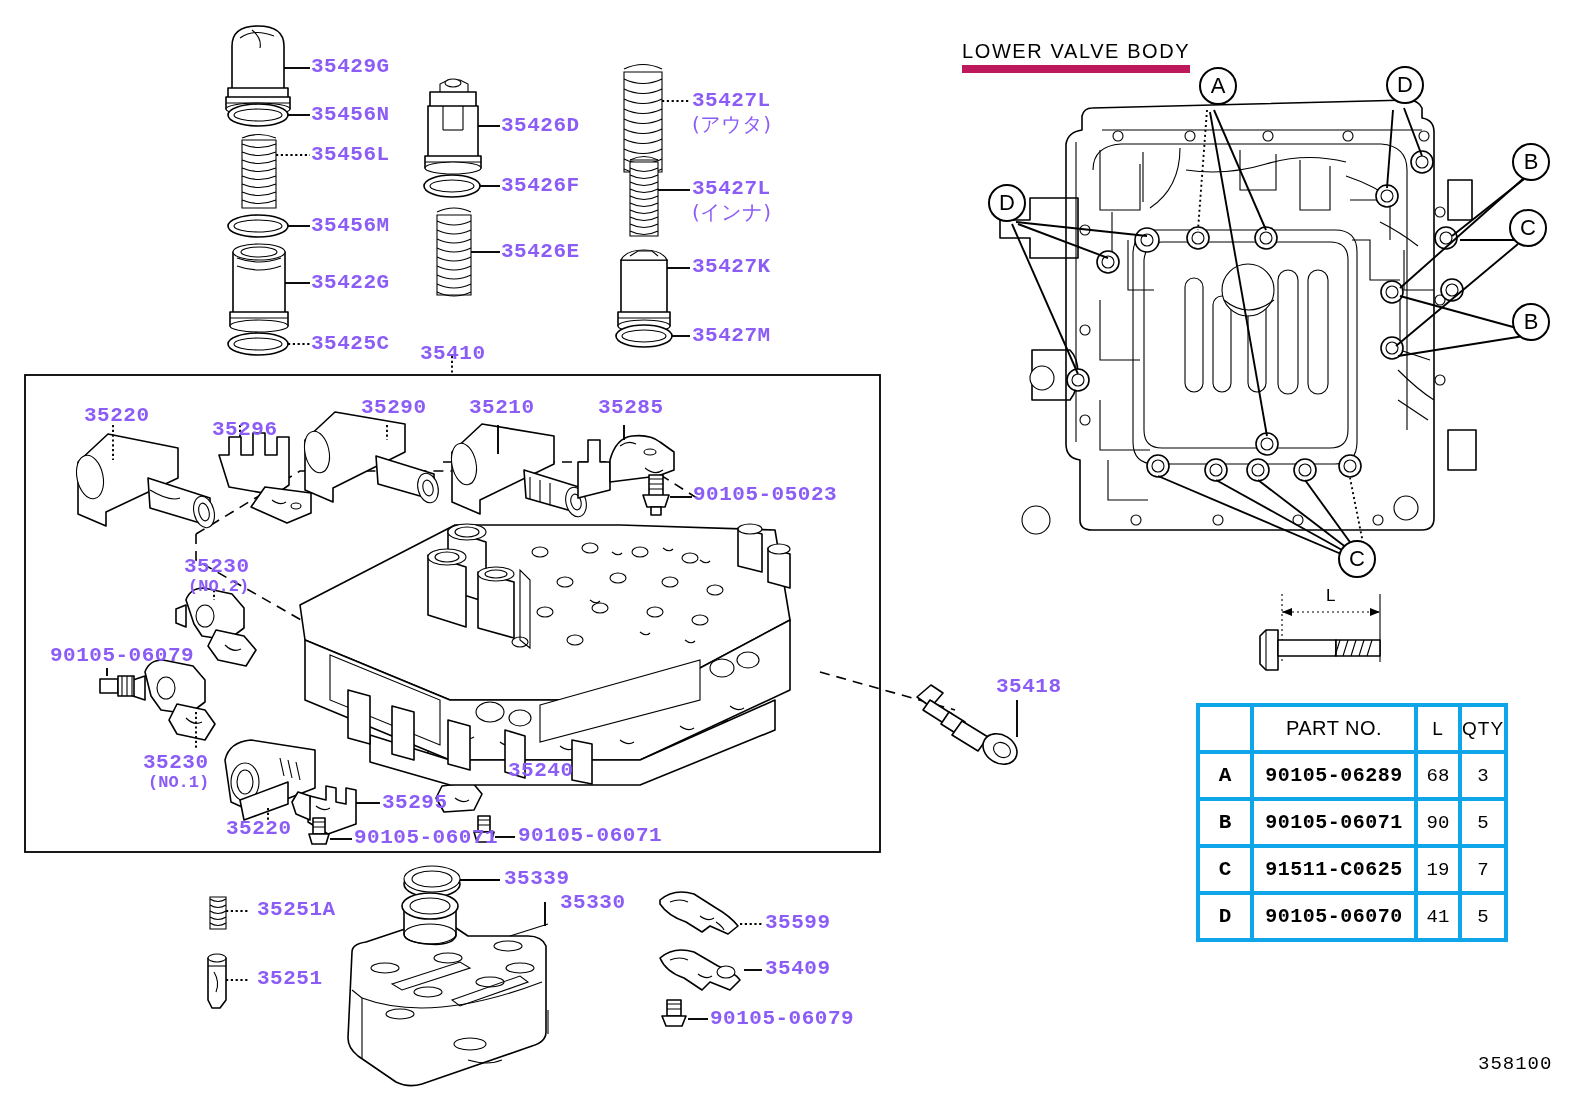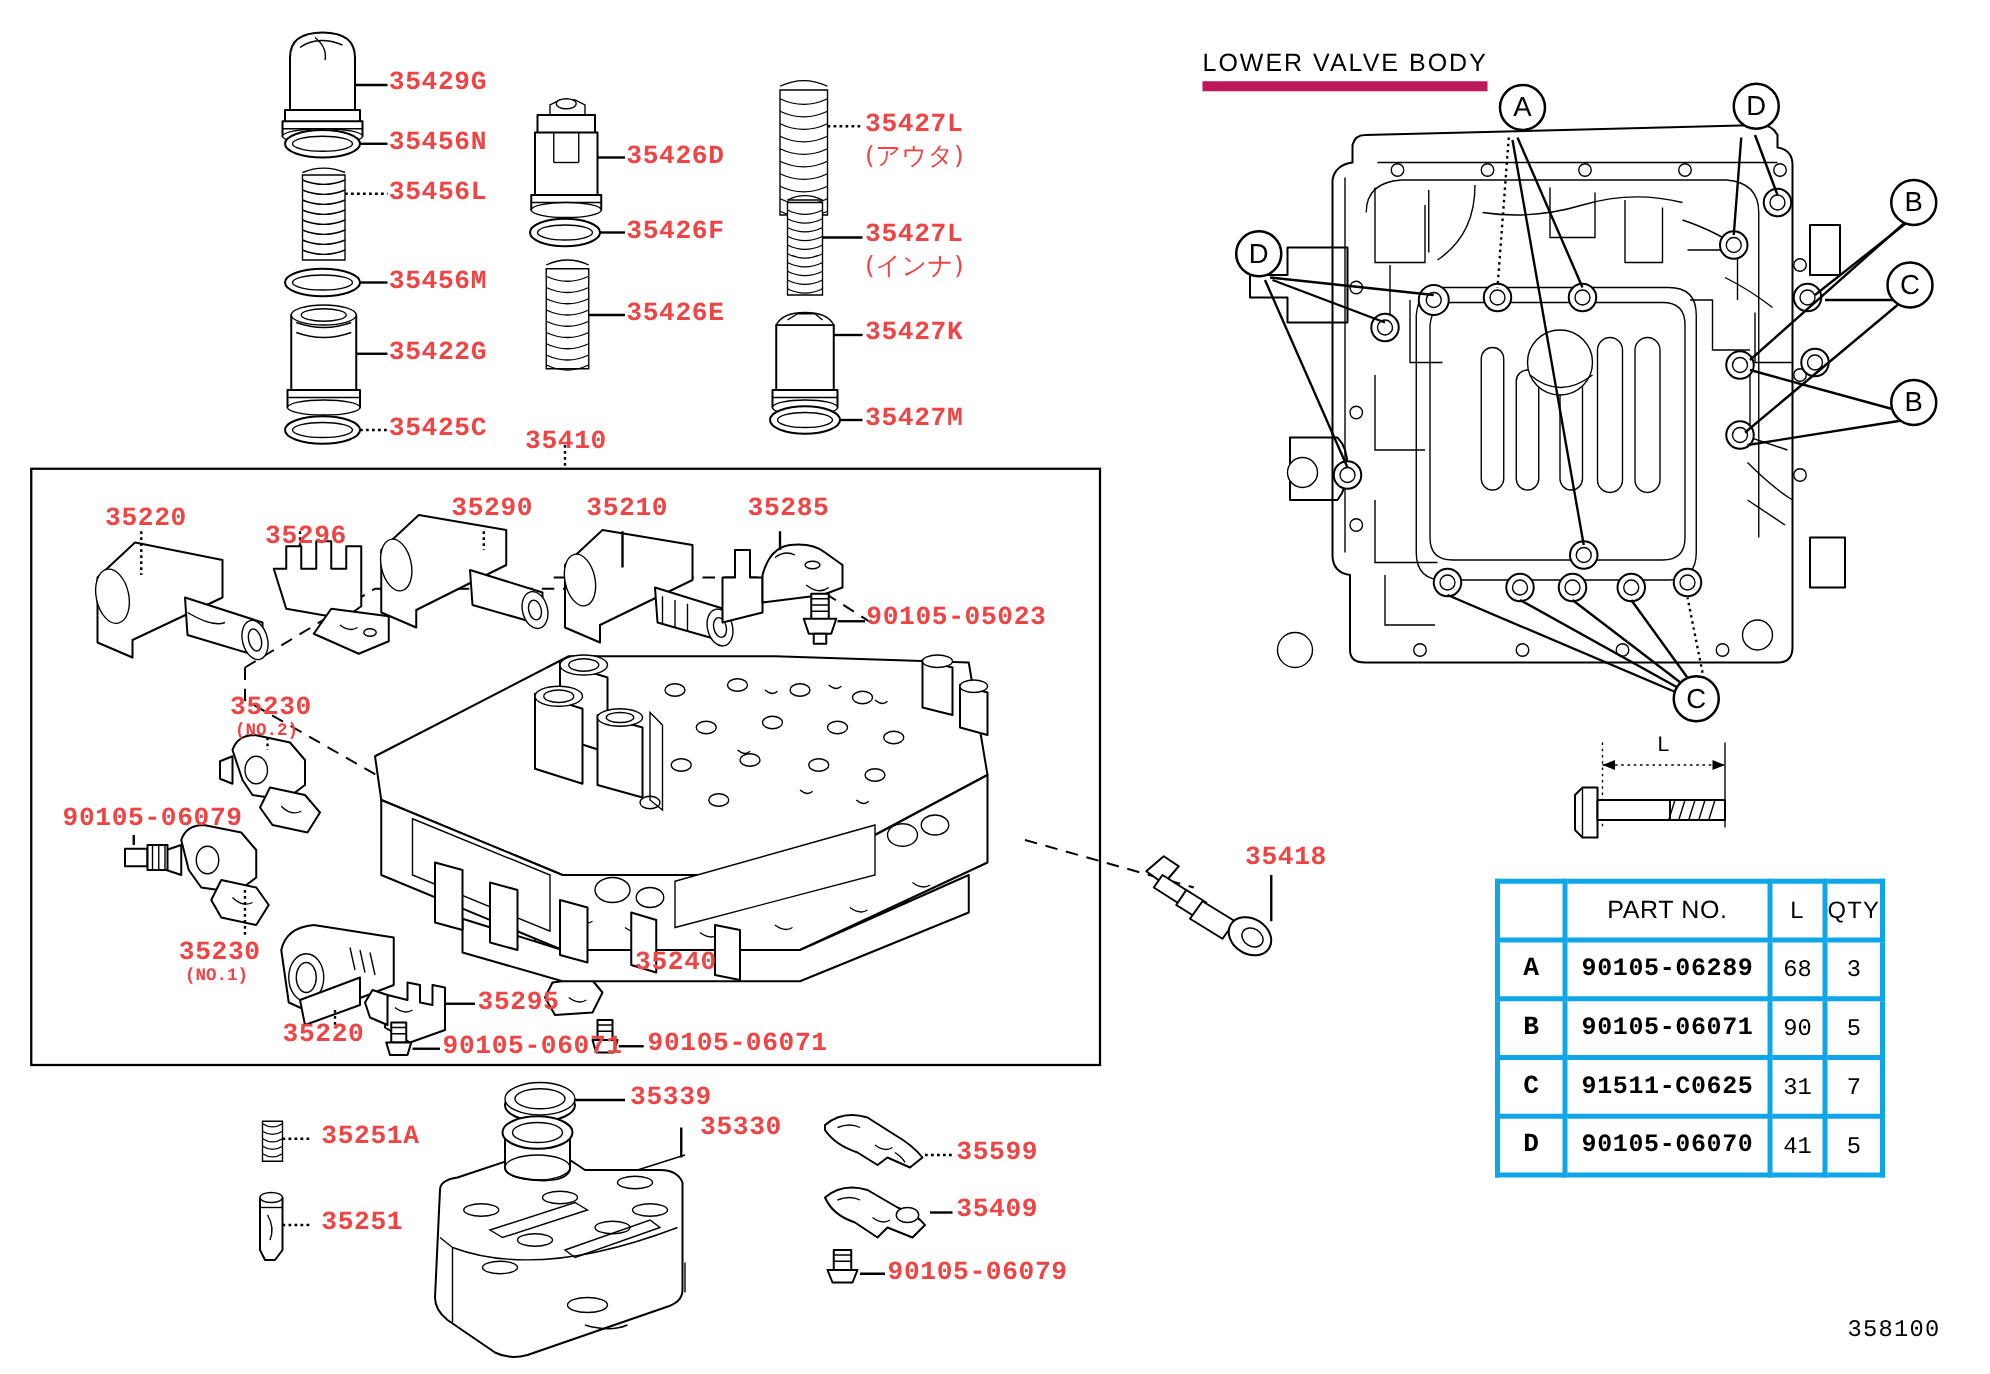--- a/index.html
+++ b/index.html
@@ -12,23 +12,23 @@
   svg.art{position:absolute;left:0;top:0;width:1592px;height:1099px;}
 
   .lbl{
     position:absolute;
     font-family:"Liberation Mono","DejaVu Sans Mono",monospace;
     font-size:21px;
     font-weight:700;
     letter-spacing:0.5px;
     white-space:nowrap;
     line-height:1.05;
-    color:#ef4444;
+    color:#8b5cf6;
   }
-  .lbl.sub{font-size:14px;letter-spacing:0px;font-weight:700;text-align:center;}
+  .lbl.sub{font-size:17px;letter-spacing:0px;font-weight:700;text-align:center;}
   .lbl.jp{font-family:"DejaVu Sans",sans-serif;font-size:20px;font-weight:400;}
   .title{
     position:absolute;
     font-family:"Liberation Sans",sans-serif;
     font-size:20px;
     letter-spacing:1.6px;
     white-space:nowrap;
   }
   .title u{text-decoration:none;border-bottom:8px solid #be185d;padding-bottom:3px;}
   .dnum{
@@ -757,21 +757,21 @@
     </tr>
     <tr>
       <td class="c-key">B</td>
       <td class="c-pn">90105-06071</td>
       <td class="c-l">90</td>
       <td class="c-q">5</td>
     </tr>
     <tr>
       <td class="c-key">C</td>
       <td class="c-pn">91511-C0625</td>
-      <td class="c-l">31</td>
+      <td class="c-l">19</td>
       <td class="c-q">7</td>
     </tr>
     <tr>
       <td class="c-key">D</td>
       <td class="c-pn">90105-06070</td>
       <td class="c-l">41</td>
       <td class="c-q">5</td>
     </tr>
   </tbody>
 </table>

